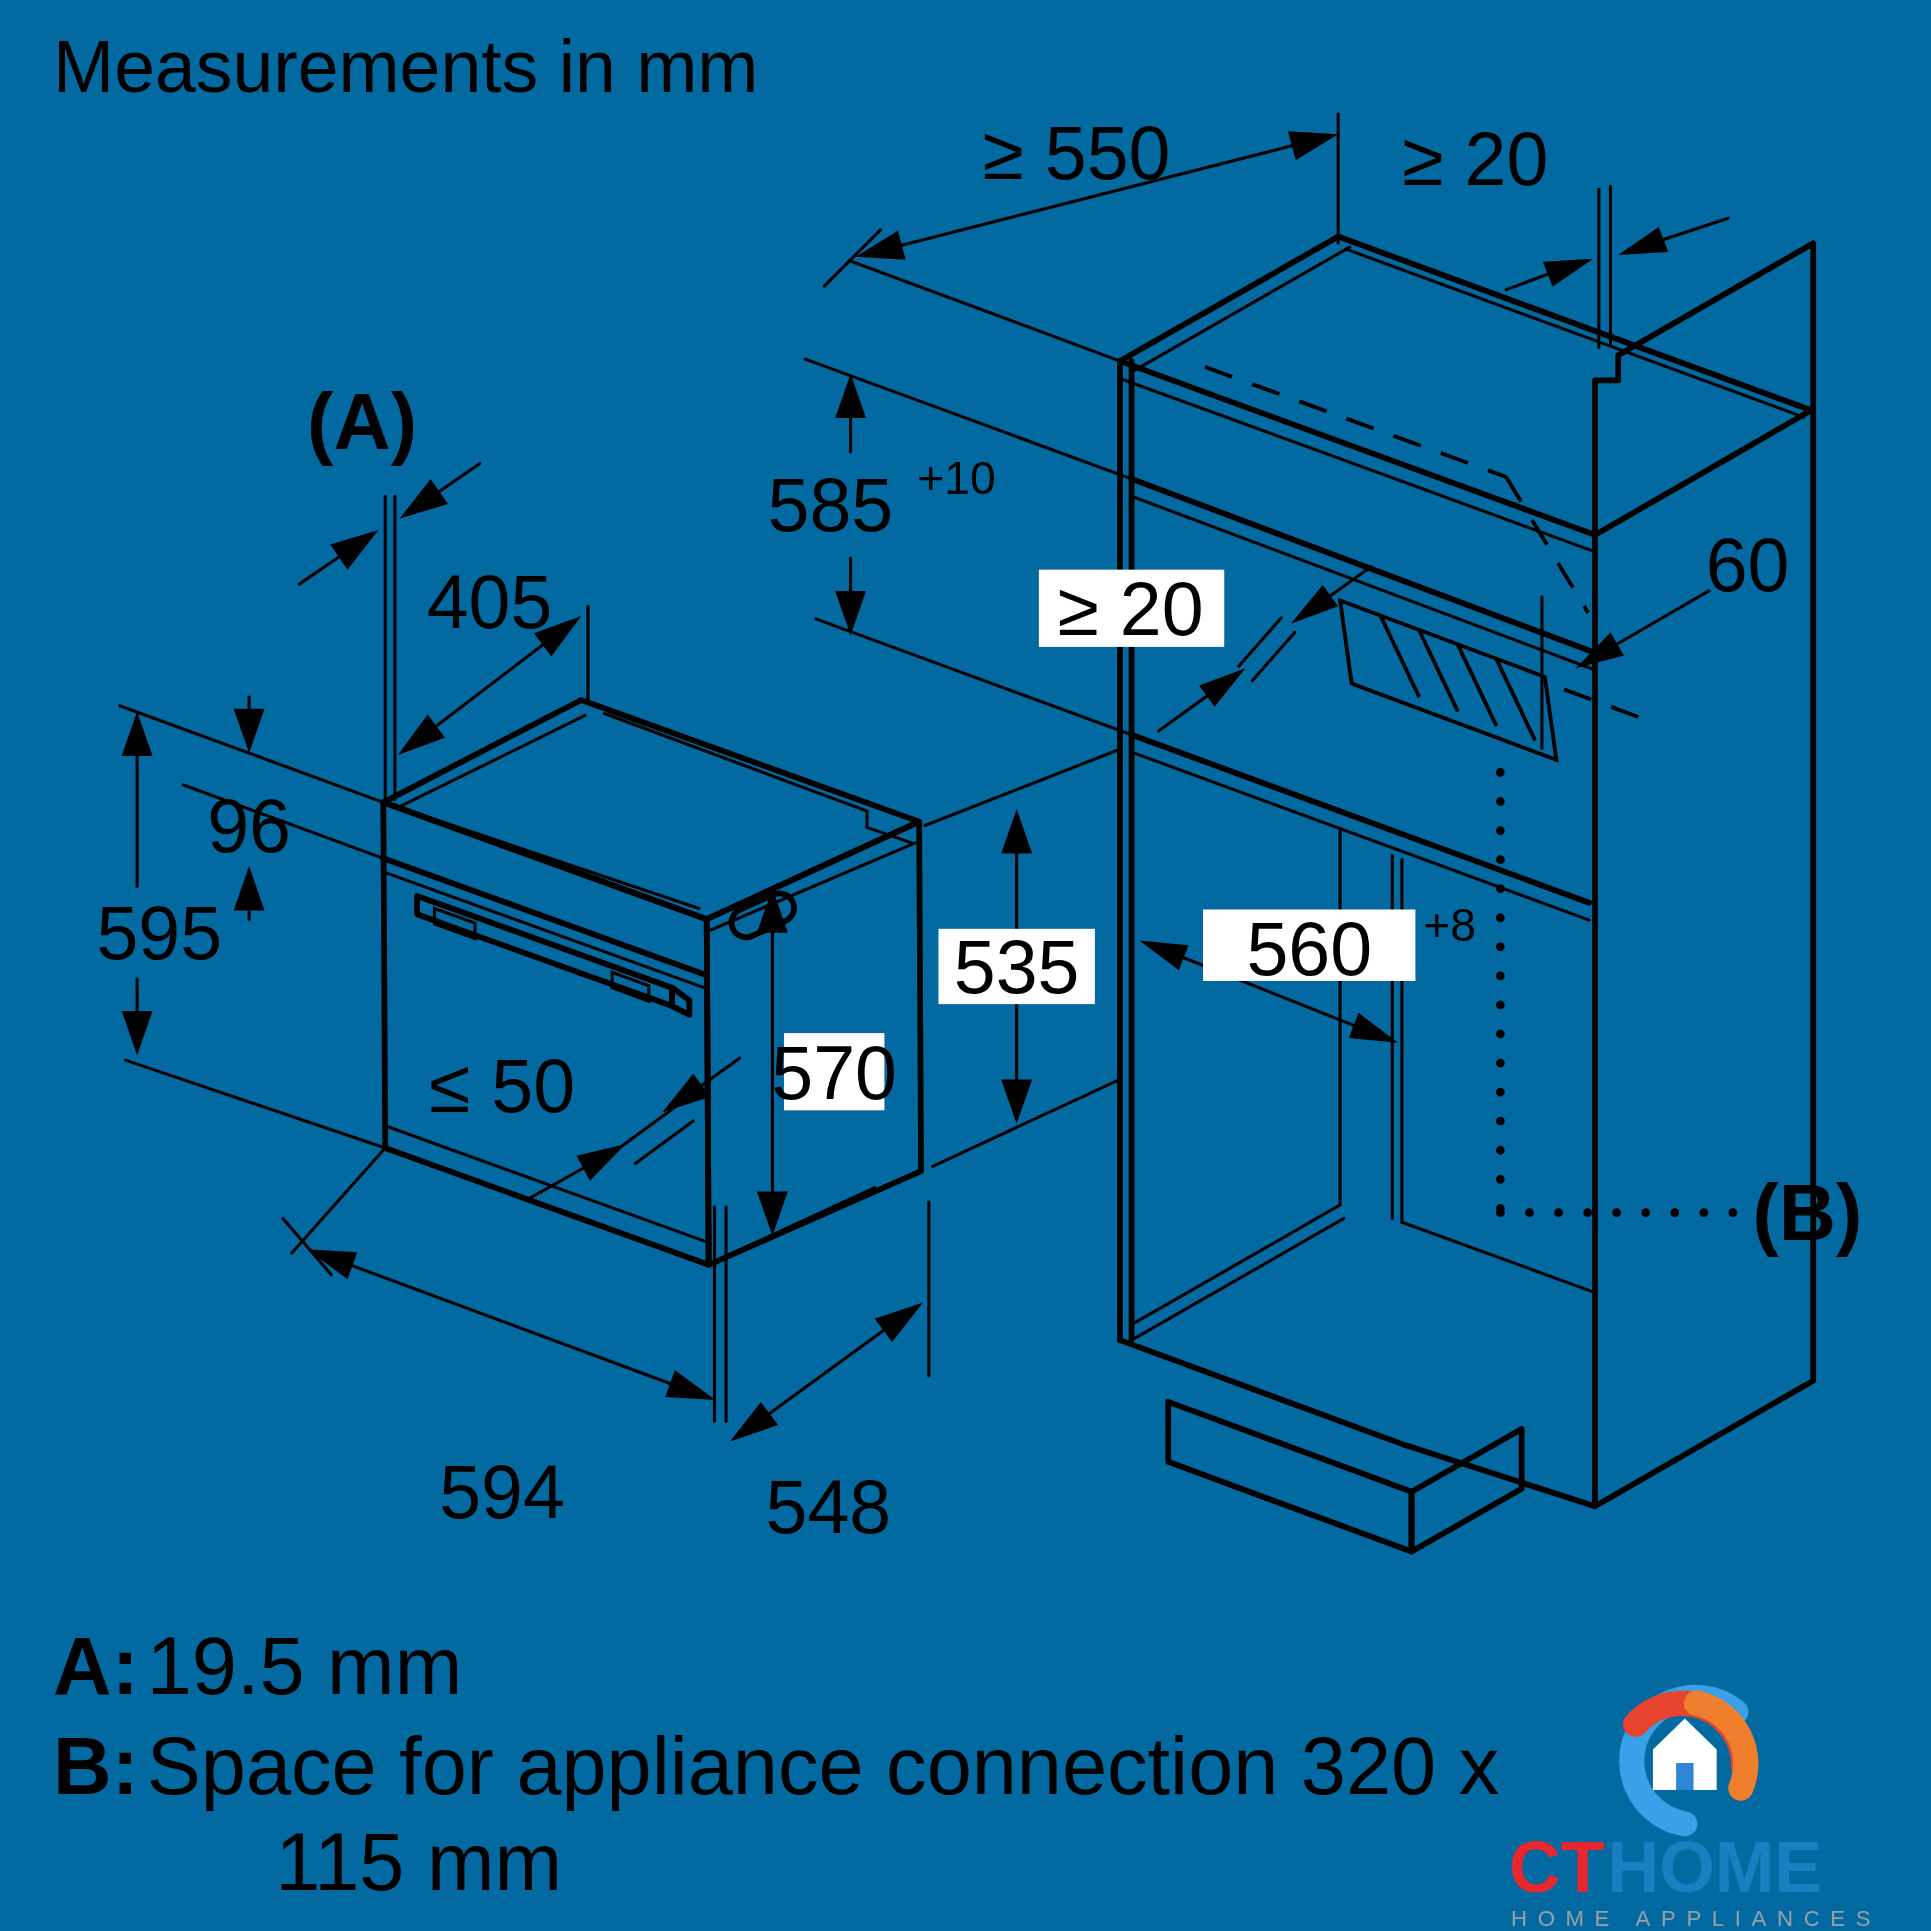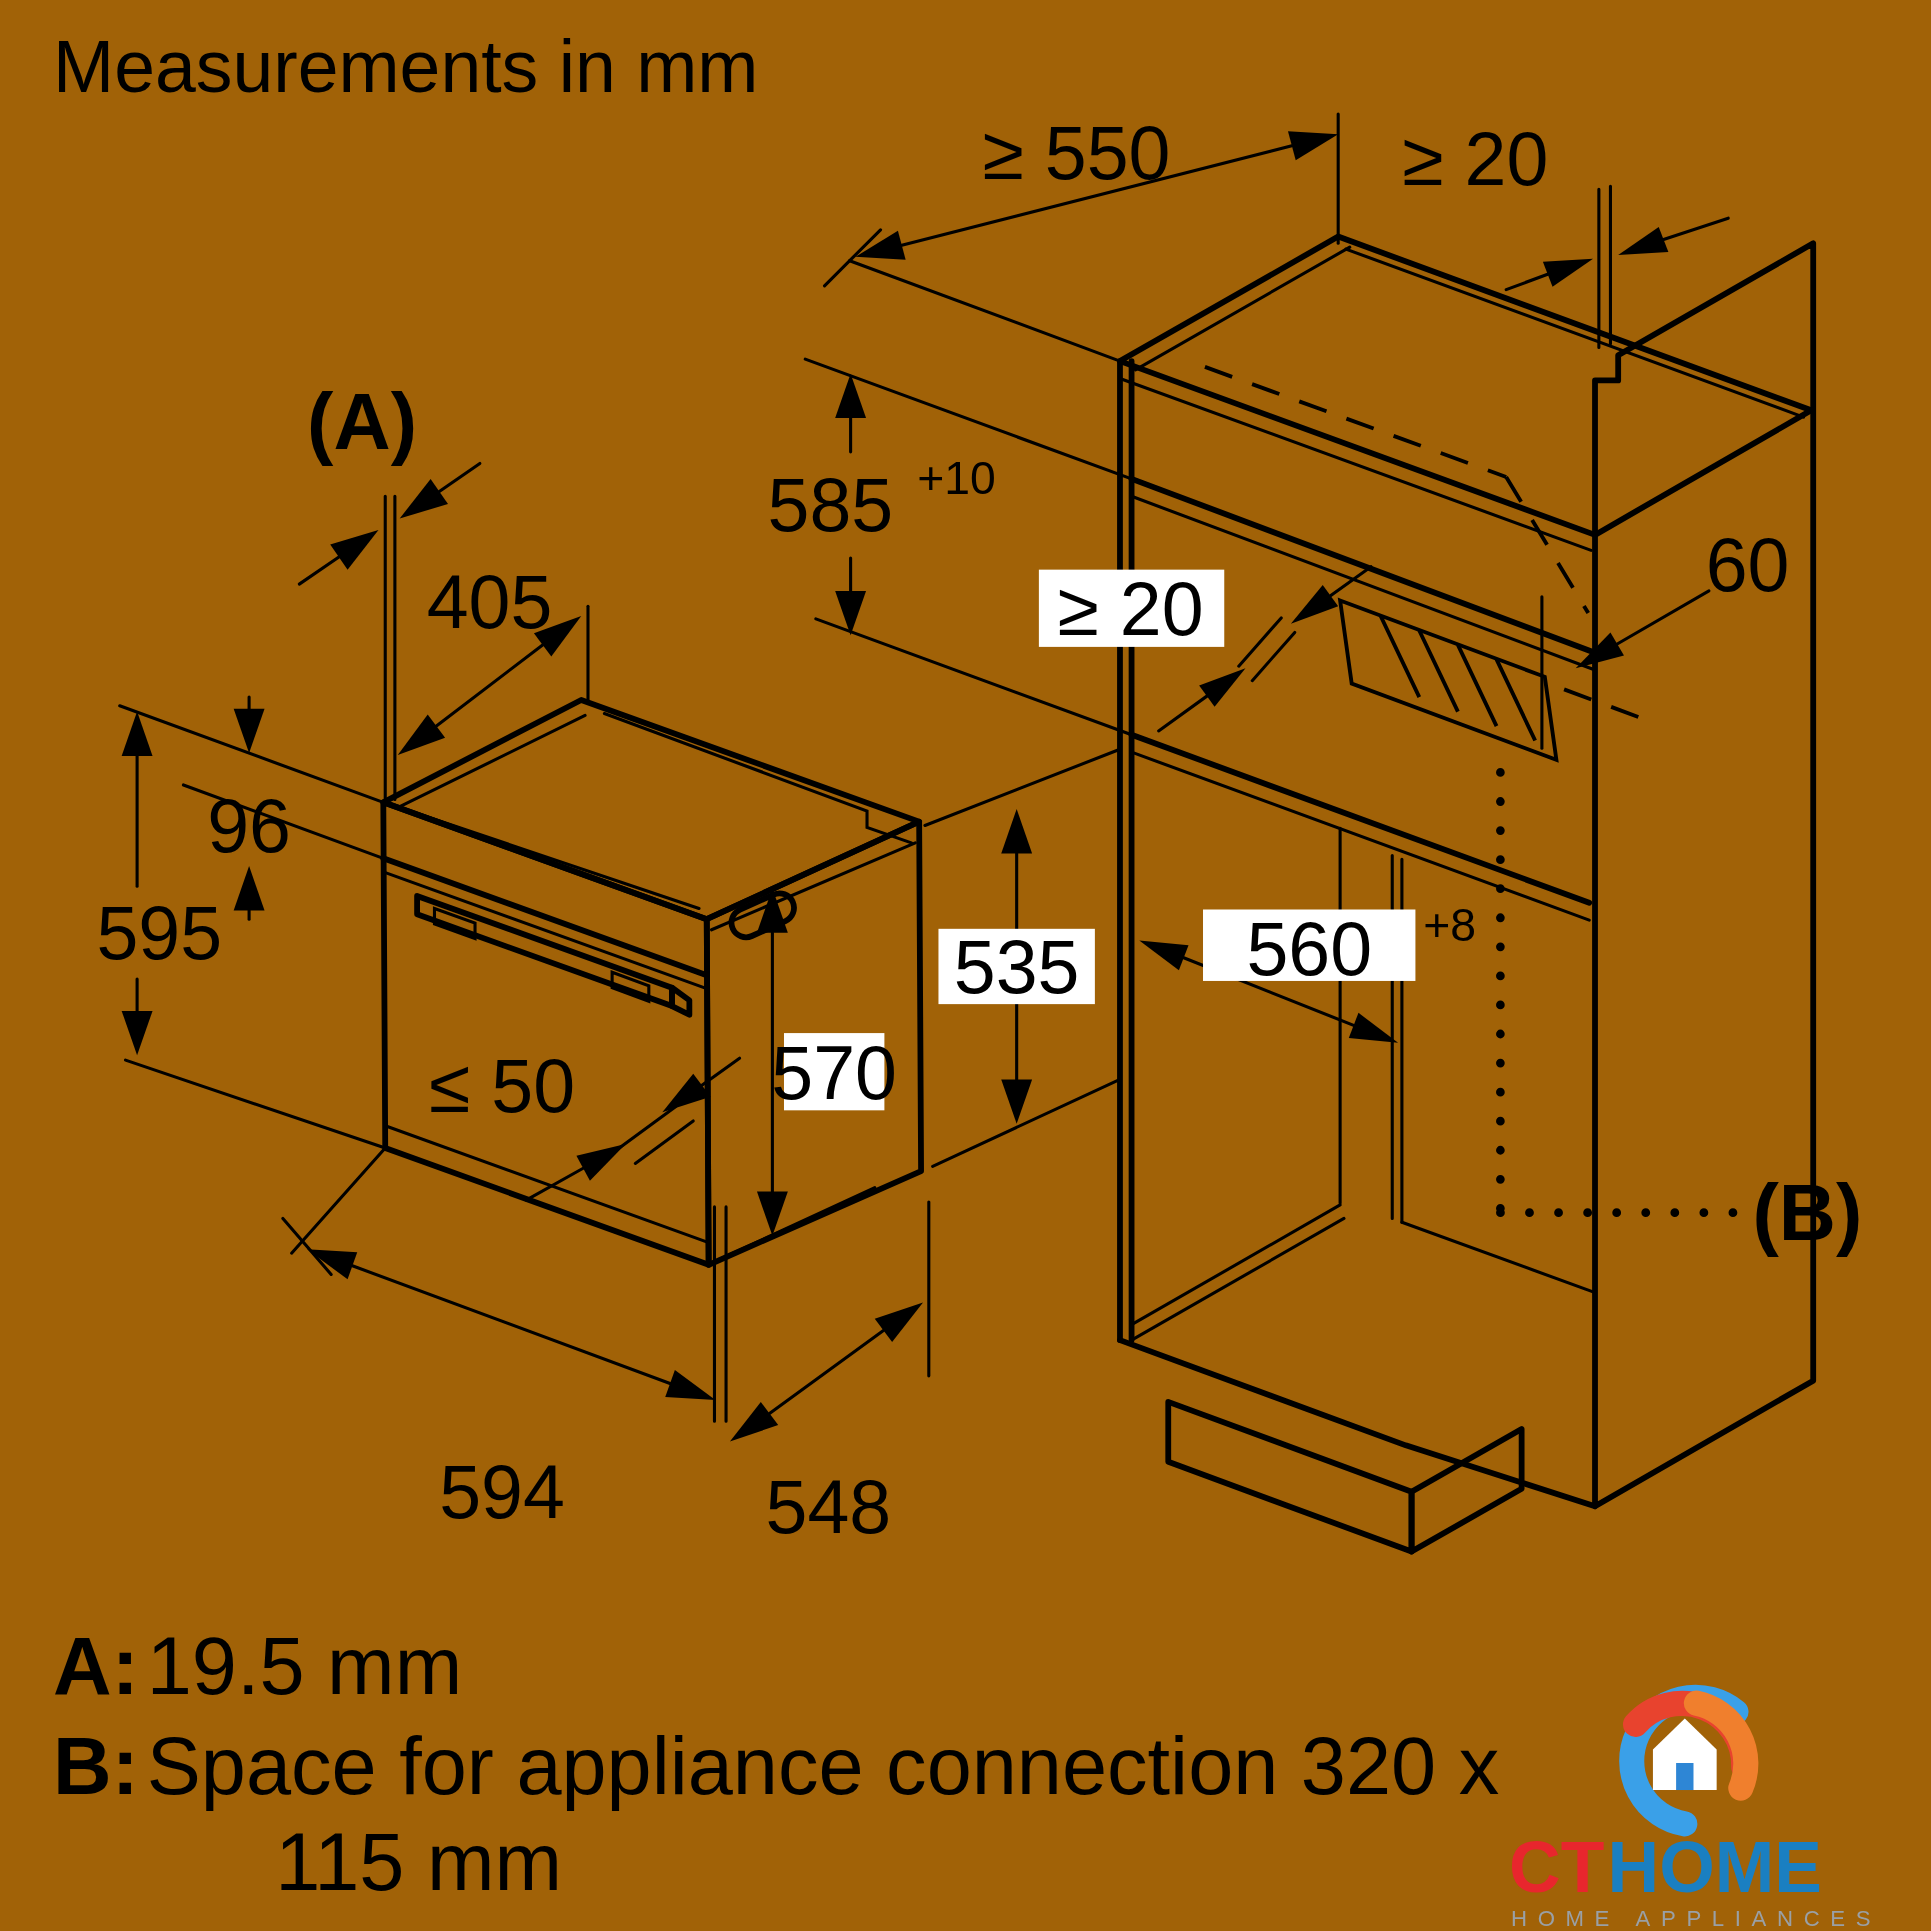--- a/index.html
+++ b/index.html
@@ -1,16 +1,16 @@
 <!DOCTYPE html>
 <html><head>
 <meta charset="utf-8">
 <style>
   html,body{margin:0;padding:0;background:#ffffff;}
-  #page{position:relative;width:1931px;height:1931px;background:#a16207;overflow:hidden;
+  #page{position:relative;width:1931px;height:1931px;background:#0369a1;overflow:hidden;
         font-family:"Liberation Sans", sans-serif;}
   svg{position:absolute;left:0;top:0;}
   .outline{fill:none;stroke:#000;stroke-width:6;stroke-linejoin:round;stroke-linecap:round;}
   .thin{fill:none;stroke:#000;stroke-width:3.2;stroke-linecap:round;}
   .dimline{fill:none;stroke:#000;stroke-width:3.2;stroke-linecap:round;}
   .arrow{fill:#000;stroke:none;}
   .dim-text{font-family:"Liberation Sans",sans-serif;font-size:78px;fill:#000;text-anchor:middle;}
   .dim-sup{font-family:"Liberation Sans",sans-serif;font-size:48px;fill:#000;text-anchor:start;}
   .ref-text{font-family:"Liberation Sans",sans-serif;font-size:82px;font-weight:bold;fill:#000;text-anchor:middle;}
   .title-text{font-family:"Liberation Sans",sans-serif;font-size:76px;fill:#000;}

